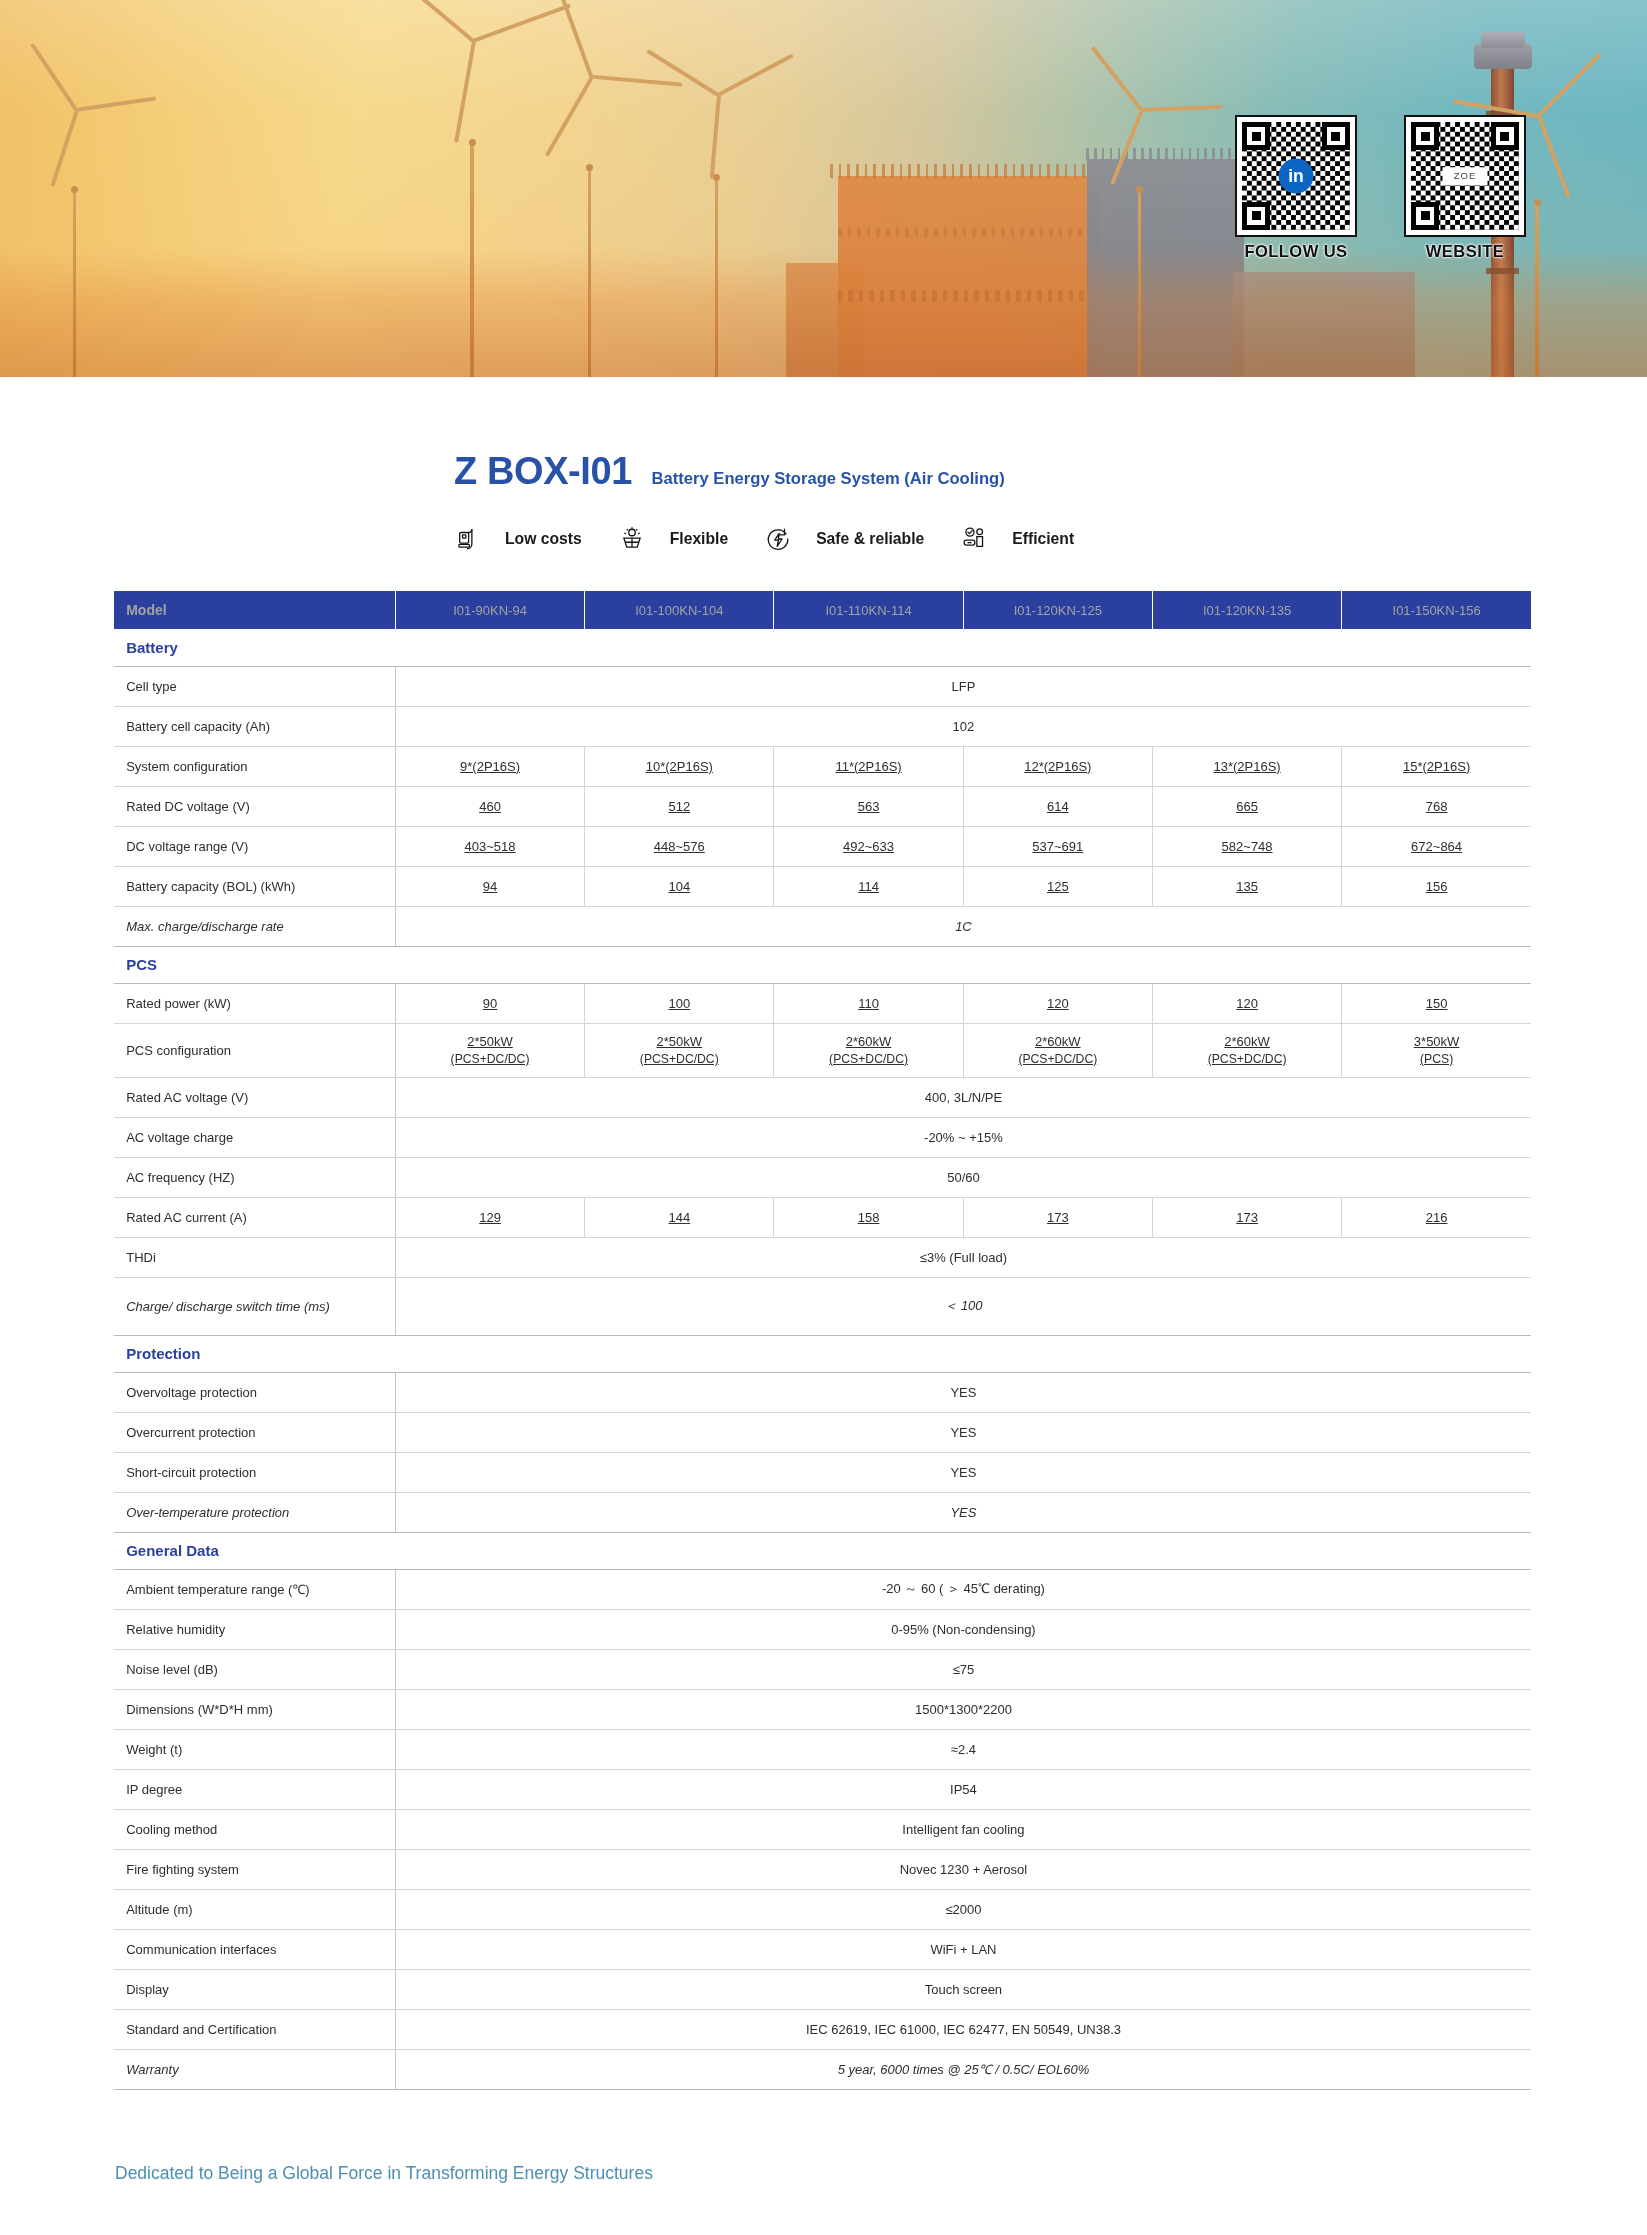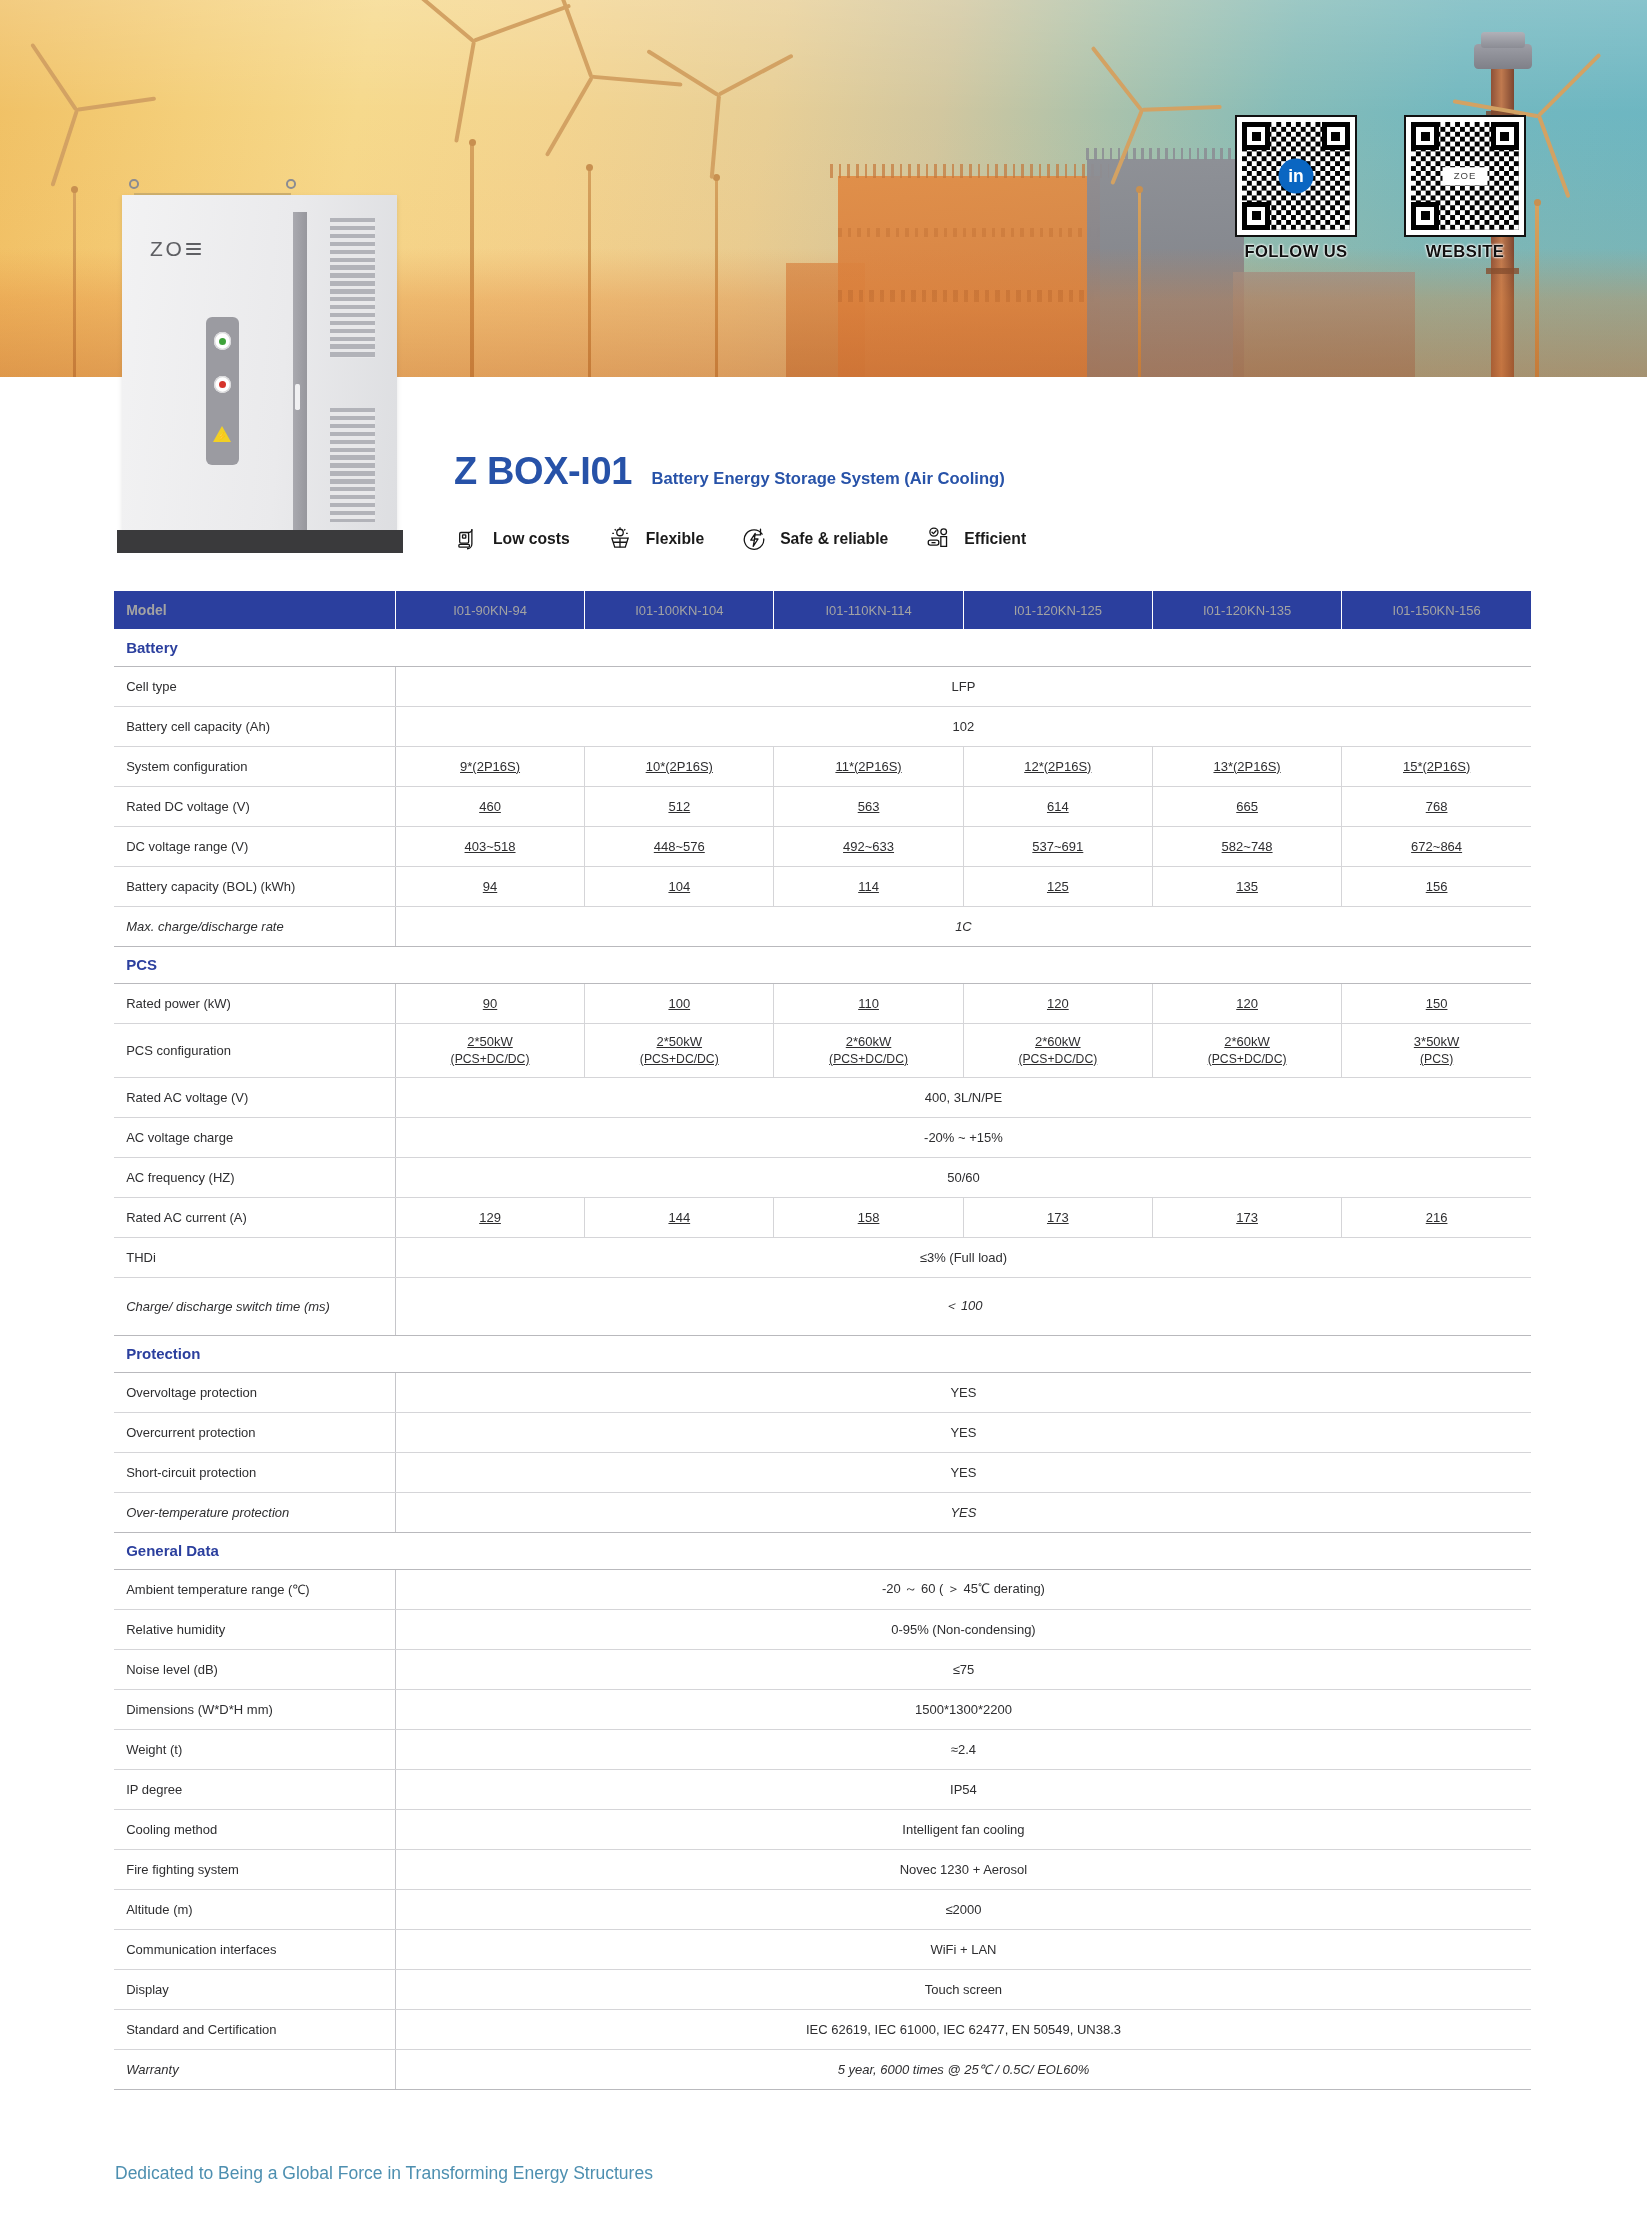--- a/index.html
+++ b/index.html
@@ -126,21 +126,21 @@
     letter-spacing: 0.4px; text-shadow: 0 0 2.6px #fff, 0 0 2.6px #fff, 0 0 1.7px #fff; }
 
   
   .title-block { position: absolute; left: 454px; top: 450px; }
   .prod-title { font-size: 38px; font-weight: bold; color: #2752a8;
     letter-spacing: -0.4px; display:inline-block; vertical-align: baseline; }
   .prod-sub { font-size: 16.6px; font-weight: bold; color: #2752a8;
     display:inline-block; margin-left: 15.7px; vertical-align: baseline; }
   .features { position:absolute; left: 454px; top: 526px; display:flex;
     align-items:center; gap: 37px; }
-  .feat { display:flex; align-items:center; gap: 13px; text-align: right; }
+  .feat { display:flex; align-items:center; gap: 25px; text-align: right; }
   .feat-label { font-size: 15.7px; font-weight: bold; color:#1a1a1a; }
   .feat-ico { width: 26px; height: 26px; display:block; }
 
   
   .spec { position: absolute; left: 114px; top: 591px; width: 1417px;
     border-collapse: collapse; table-layout: fixed; }
   .spec td, .spec th { padding: 0; }
   col.c-label { width: 281px; }
   col.c-v { width: 189px; }
 
@@ -264,49 +264,20 @@
             <div class="qr-finder" style="right:0;top:0"></div>
             <div class="qr-finder" style="left:0;bottom:0"></div>
             <div class="qr-center-zoe">ZOE</div>
           </div>
         </div>
         <div class="qr-label">WEBSITE</div>
       </div>
     </div>
   </div>
 
-  <div class="cabinet">
-    <div class="lug" style="left:7px;  top:0"></div>
-    <div class="lug" style="left:164px;top:0"></div>
-    <div class="lug-bar" style="left:12.2px; width:157px;"></div>
-    <div class="cab-body">
-      <div class="cab-logo">
-        <span>ZO</span>
-      <span class="bars">
-            <i></i>
-            <i></i>
-            <i></i>
-          </span>
-        </div>
-      <div class="cab-panel">
-        <div class="led" style="top:15.7px">
-            <i style="background:#3ea33a"></i>
-          </div>
-        <div class="led" style="top:59px">
-            <i style="background:#d6342c"></i>
-          </div>
-        <div class="warn"></div>
-      </div>
-      <div class="cab-seam"></div>
-      <div class="cab-handle"></div>
-      <div class="louver" style="left:208px; top:23px;  height:140px;"></div>
-      <div class="louver" style="left:208px; top:213px; height:114px;"></div>
-    </div>
-    <div class="cab-base"></div>
-  </div>
 
   <div class="title-block">
     <span class="prod-title">Z BOX-I01</span>
     <span class="prod-sub">Battery Energy Storage System (Air Cooling)</span>
   </div>
 
   <div class="features">
     <div class="feat">
       <span>
         <svg class="feat-ico" viewBox="0 0 32 32" fill="none" stroke="#141414" stroke-width="1.6">

